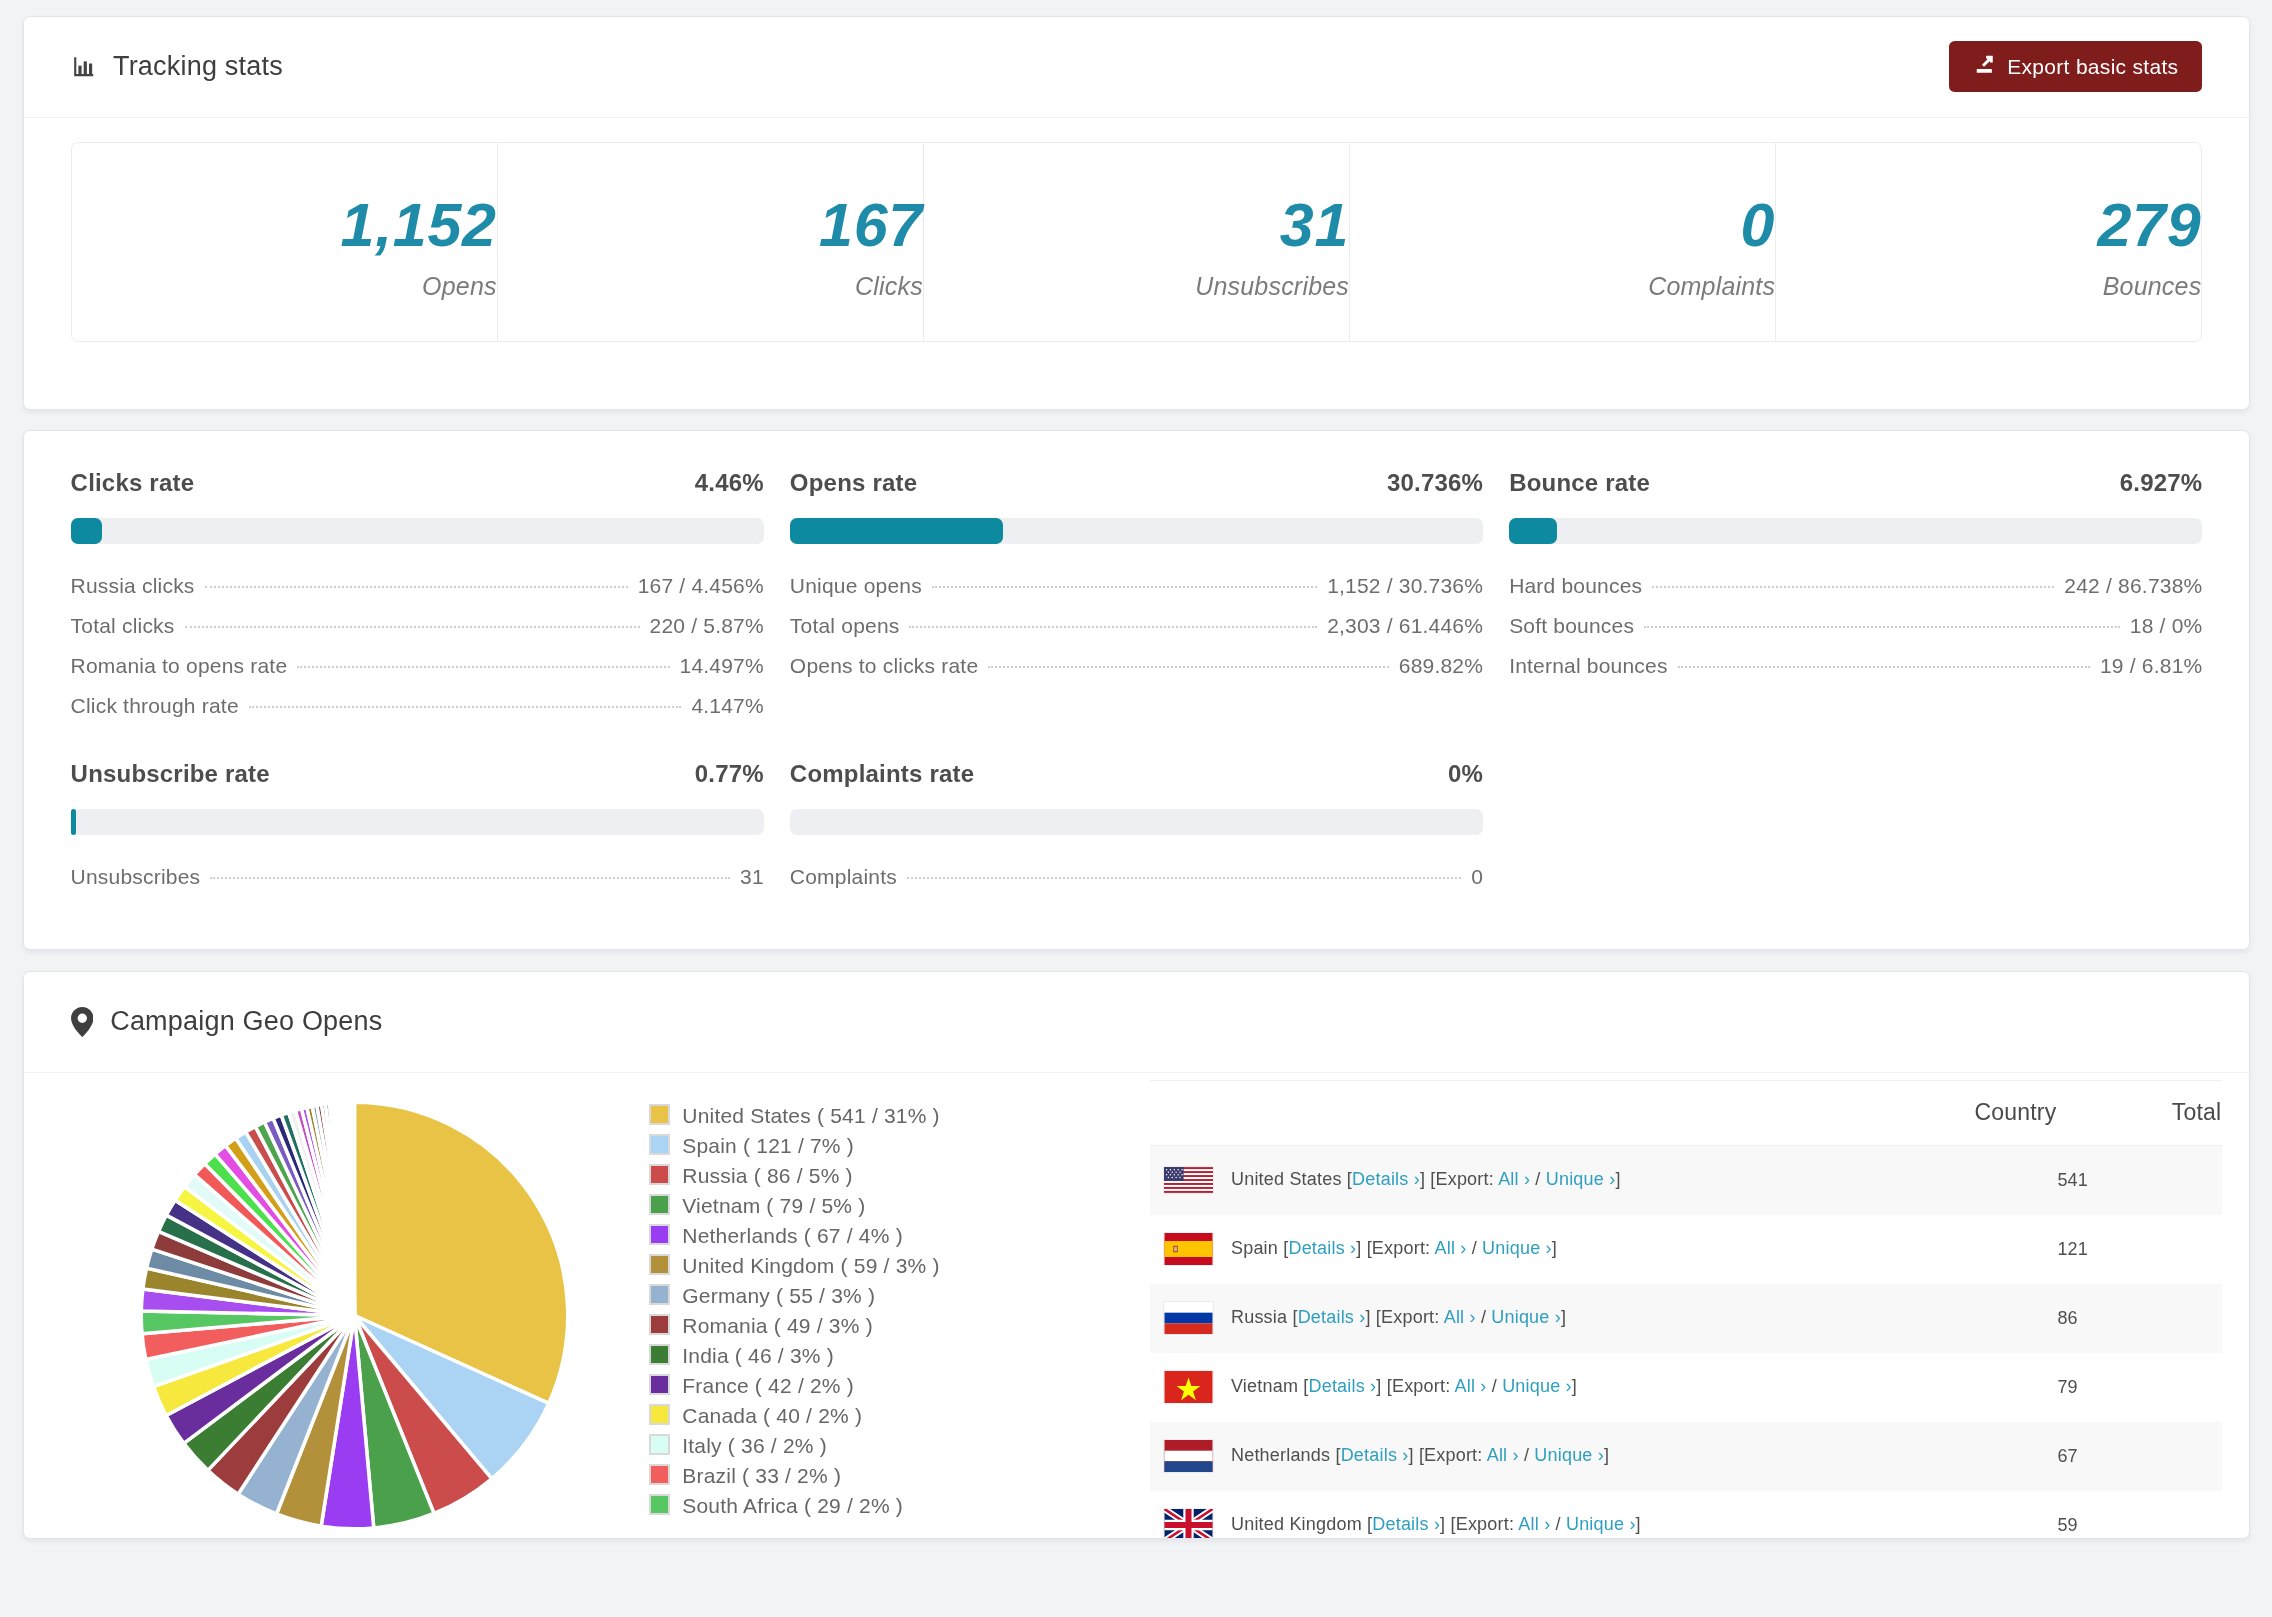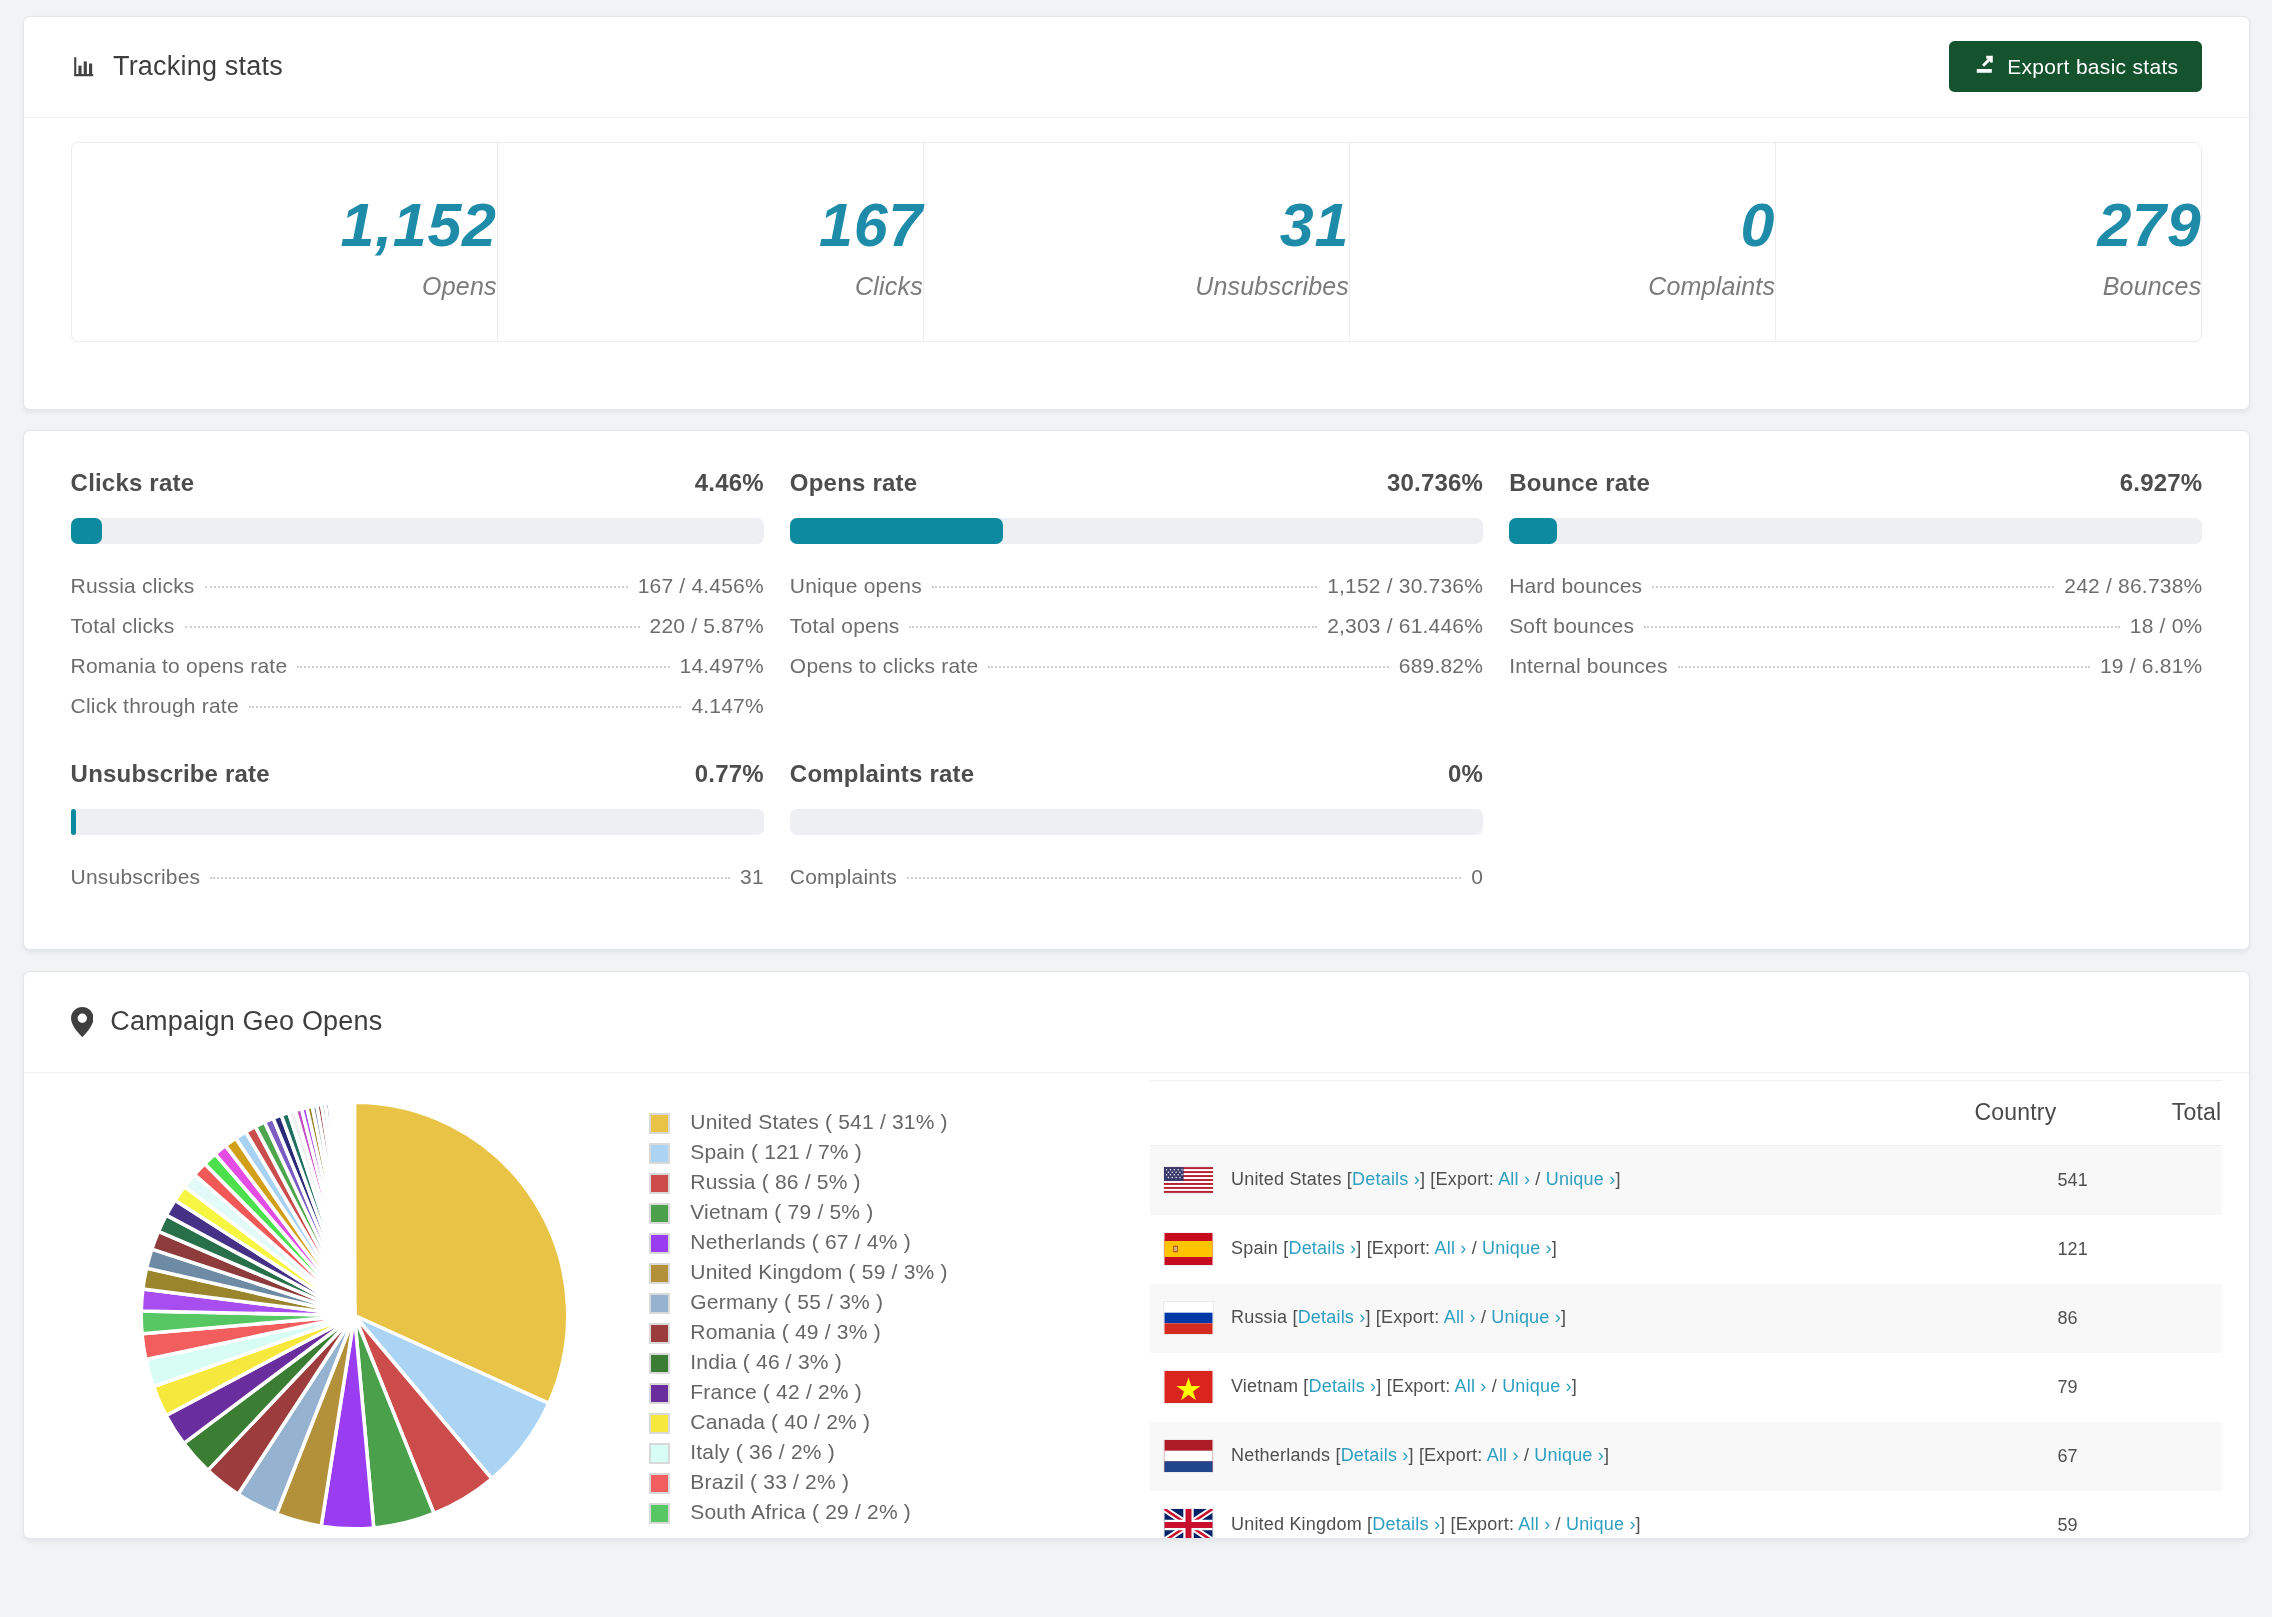--- a/index.html
+++ b/index.html
@@ -17,21 +17,21 @@
   
   #card-tracking{margin-top:15.5px;height:394px;}
   .card-header{
     display:flex;align-items:center;justify-content:space-between;
     padding:0 47px;height:100px;border-bottom:1.4px solid #f0f1f3;
   }
   .card-title{display:flex;align-items:center;gap:17px;font-size:27px;color:#3e3e3e;}
   .card-title svg{display:block;}
   .btn-primary{
     display:flex;align-items:center;gap:11.3px;
-    background:#14532d;color:#fff;border:none;border-radius:5.6px;
+    background:#7f1d1d;color:#fff;border:none;border-radius:5.6px;
     font-family:inherit;font-size:21px;letter-spacing:0.3px;
     padding:0 24px;height:51px;cursor:pointer;
   }
   #summary-row{
     margin:24px 47px 0;border:1.4px solid #ececee;border-radius:7px;
     display:flex;height:200px;box-sizing:border-box;
   }
   .summary-box{flex:1;border-right:1.4px solid #ececee;text-align:right;padding-top:47px;box-sizing:border-box;font-style:italic;}
   .summary-box:last-child{border-right:none;}
   .summary-value{font-size:61px;font-weight:700;color:#1e8ca8;letter-spacing:0.7px;}
@@ -45,21 +45,21 @@
   .rate-bar{margin-top:21px;height:26px;background:#edeff2;border-radius:7px;position:relative;}
   .rate-bar-fill{position:absolute;left:0;top:0;bottom:0;background:#0d8a9f;border-radius:7px;}
   .rate-rows{margin-top:30px;}
   .rate-row{display:flex;align-items:baseline;height:40px;font-size:21px;color:#6d6d6d;}
   .leader{flex:1;border-bottom:2.1px dotted #cdd0d3;margin:0 10px;transform:translateY(-5px);}
   
   #card-geo{margin-top:21px;height:568px;overflow:hidden;}
   #geo-content{position:relative;height:534px;overflow:hidden;}
   #pie-wrap{position:absolute;left:113px;top:25.4px;}
   #legend{position:absolute;left:625px;top:31px;}
-  .legend-item{display:flex;align-items:flex-end;height:30px;gap:8px;}
+  .legend-item{display:flex;align-items:flex-start;height:30px;}
   .legend-swatch{width:21px;height:21px;border:2.1px solid #d9d9d9;box-sizing:border-box;margin-right:12.7px;flex:none;}
   .legend-label{font-size:21px;color:#666;white-space:nowrap;}
   #geo-table-wrap{position:absolute;left:1126px;right:27px;top:7px;}
   table{width:100%;border-collapse:collapse;}
   thead th{
     text-align:right;font-weight:400;font-size:23px;color:#4a4a4a;
     height:62px;border-top:1.4px solid #edeff1;border-bottom:1.4px solid #edeff1;
   }
   th.country-col{padding-left:81px;}
   th.total-col,td.t-cell{width:164px;padding-left:0;}

